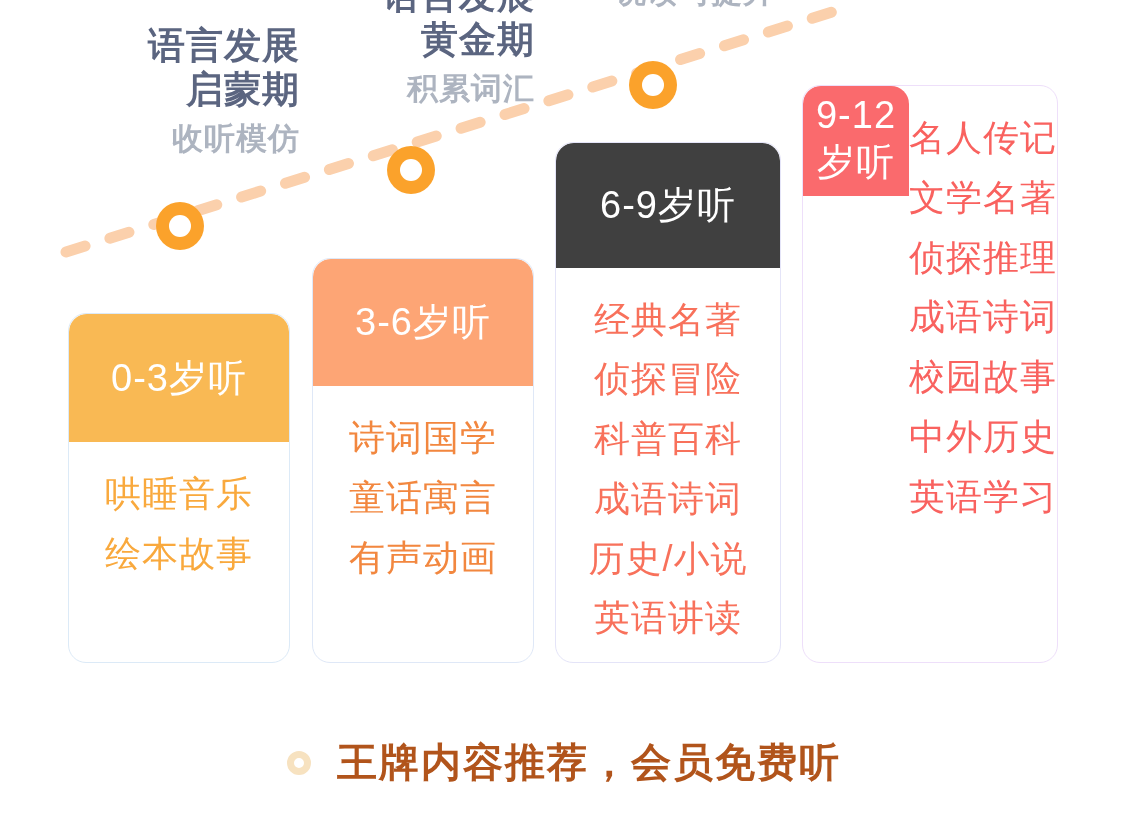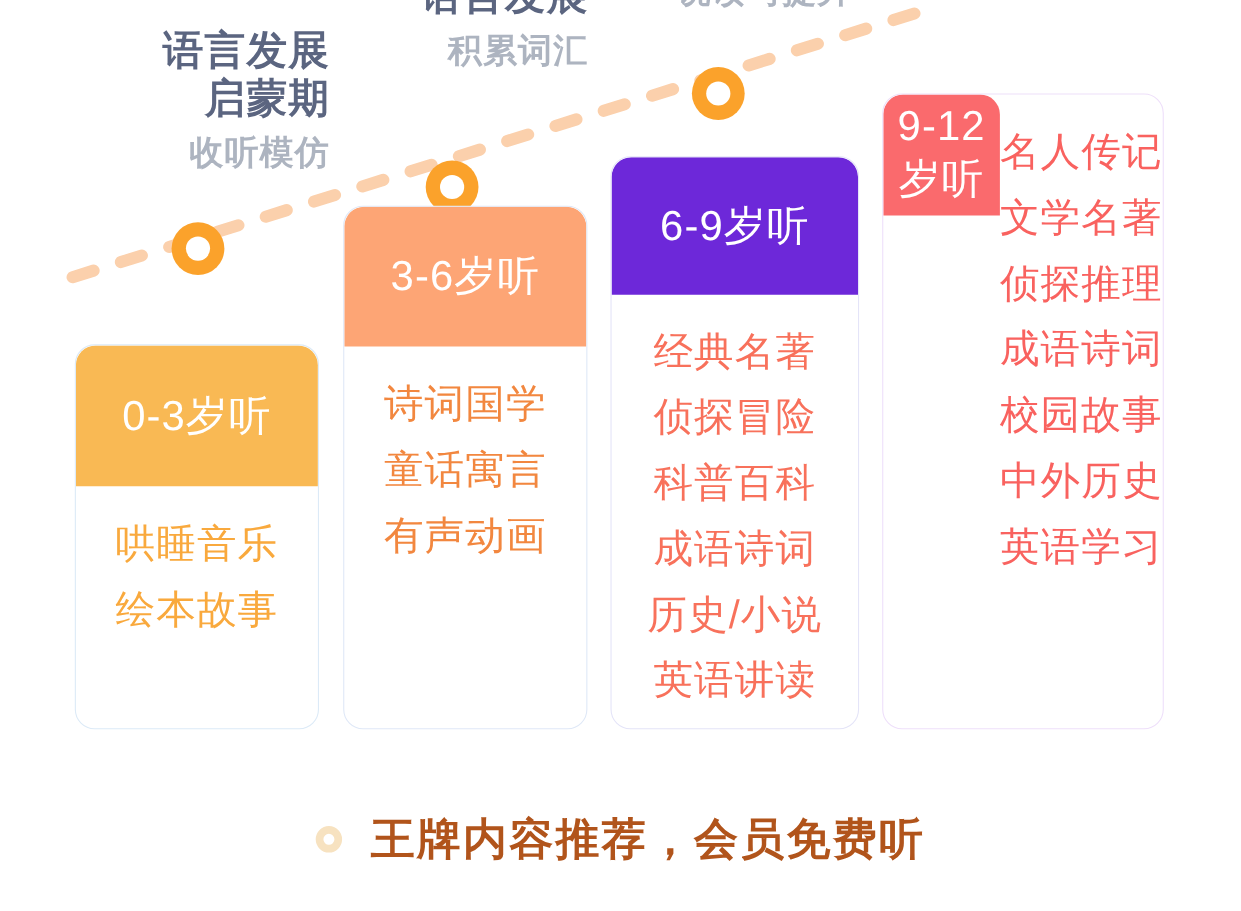--- a/index.html
+++ b/index.html
@@ -114,27 +114,27 @@
     letter-spacing: 1px;
     white-space: nowrap;
   }
 
   
   .card.k1 { left: 68px;  width: 222px; height: 350px; border: 1.5px solid #DCEAF7; }
   .card.k1 .card-head { background: #F9B954; height: 128px; }
   .card.k1 .card-body .item { color: #F9A93D; }
 
   
-  .card.k2 { left: 312px; width: 222px; height: 476px; border: 1.5px solid #DFE8F7; }
+  .card.k2 { left: 312px; width: 222px; height: 405px; border: 1.5px solid #DFE8F7; }
   .card.k2 .card-head { background: #FDA575; height: 127px; }
   .card.k2 .card-body .item { color: #F2873F; }
 
   
   .card.k3 { left: 555px; width: 226px; height: 521px; border: 1.5px solid #E4E4F8; }
-  .card.k3 .card-head { background: #6d28d9; height: 132px; }
+  .card.k3 .card-head { background: #404040; height: 132px; }
   .card.k3 .card-body .item { color: #F8715B; }
 
   
   .card.k4 { left: 802px; width: 256px; height: 578px; border: 1.5px solid #EEDFFA; }
   .card.k4 .card-head { background: #FA6A6D; height: 110px; }
   .card.k4 .card-body .item { color: #F9625F; }
 
   
   #banner {
     position: absolute;
@@ -176,20 +176,21 @@
   <span class="ring r3"></span>
 
   <div class="caption c1">
     <span class="cap-main">语言发展</span>
     <span class="cap-main">启蒙期</span>
     <span class="cap-sub">收听模仿</span>
   </div>
 
   <div class="caption c2">
     <span class="cap-main">语言发展</span>
+    <span class="cap-main">黄金期</span>
     <span class="cap-sub">积累词汇</span>
   </div>
 
   <div class="caption c3">
     <span class="cap-sub">说读写提升</span>
   </div>
 
   <div class="card k1" style="display:flex;flex-direction:column;border-radius:18px;">
     <div class="card-head">0-3岁听</div>
     <div class="card-body">

